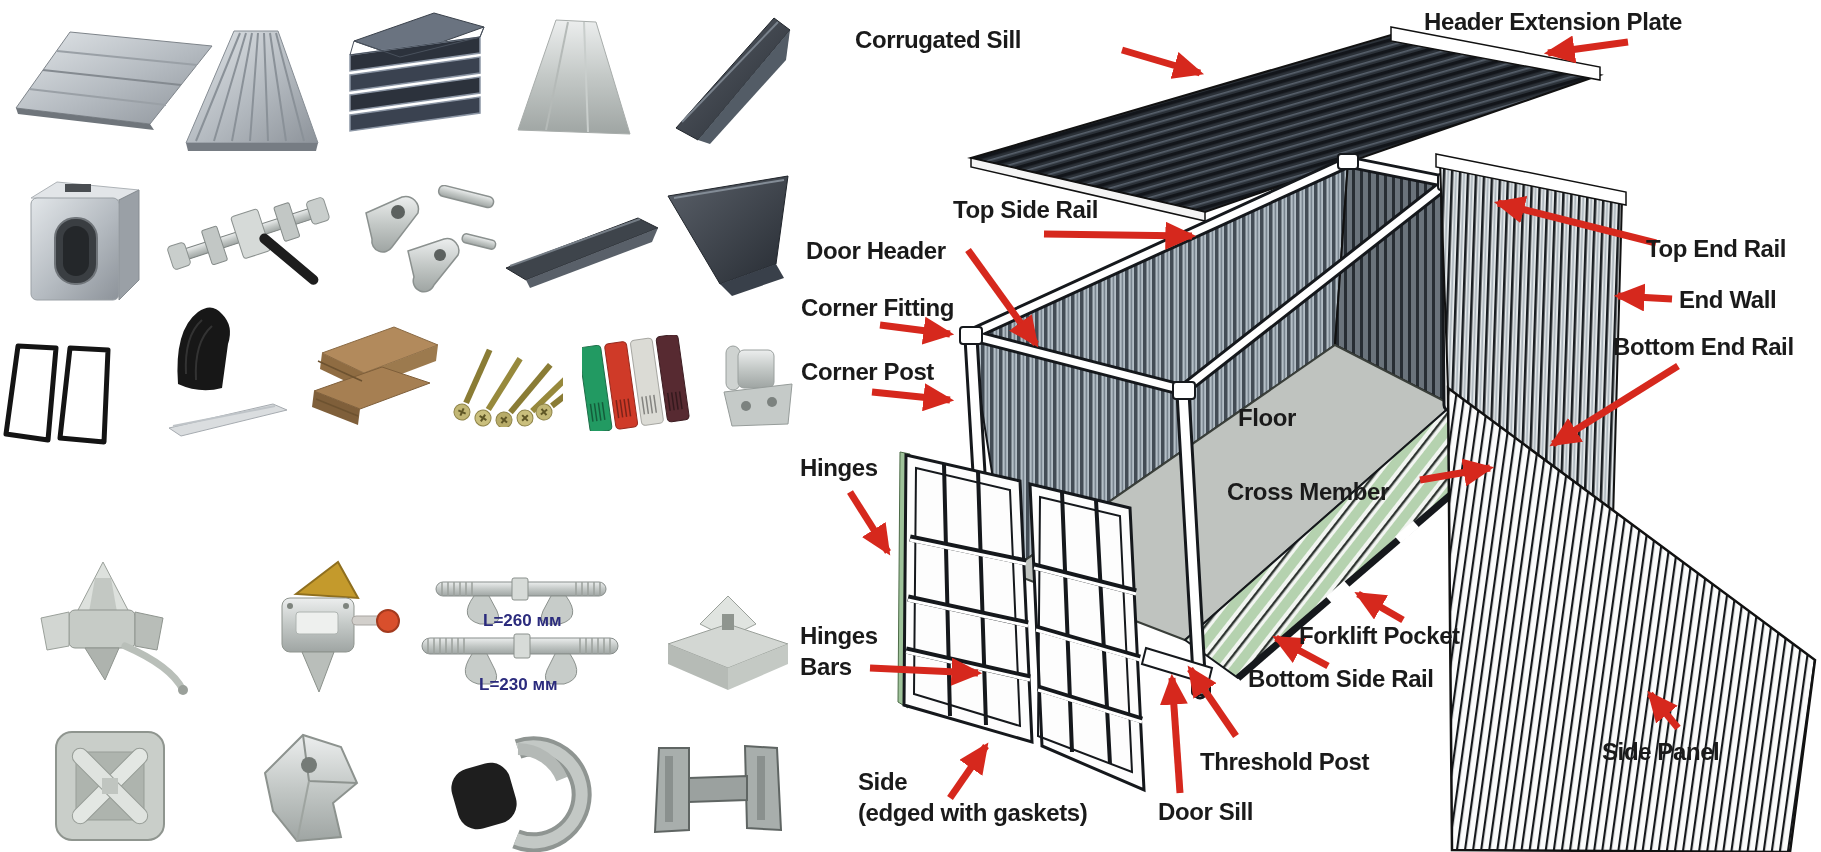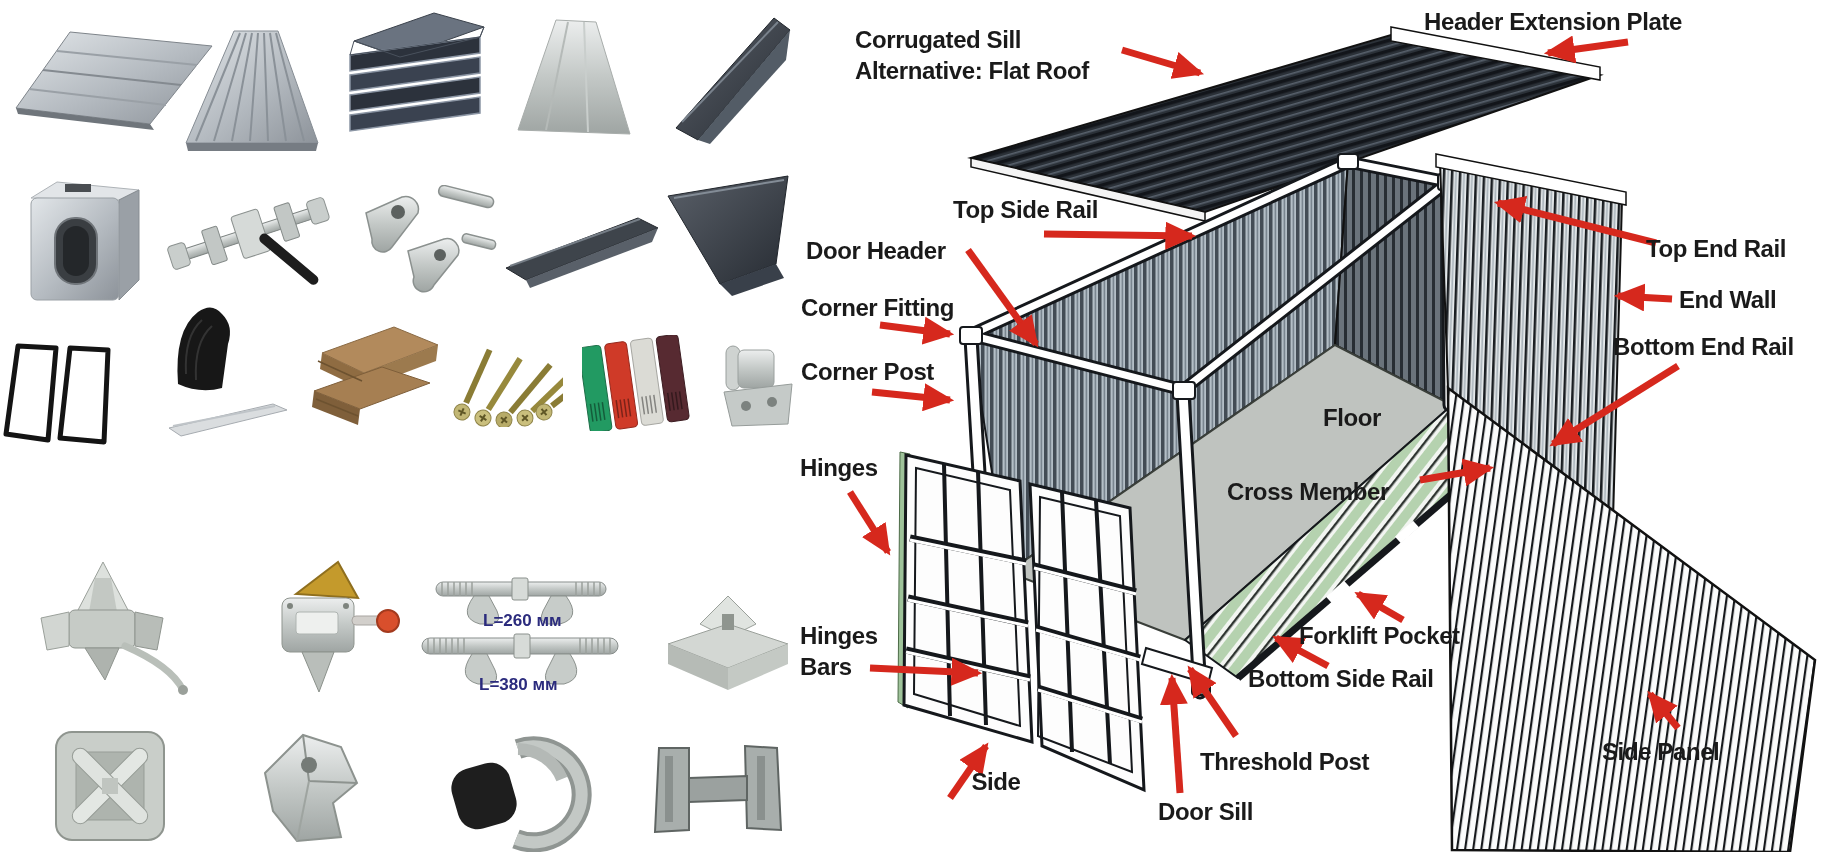--- a/index.html
+++ b/index.html
@@ -2,21 +2,21 @@
 <html><head>
 <meta charset="utf-8">
 <style>
   html,body{margin:0;padding:0;background:#ffffff;}
   #stage{position:relative;width:1821px;height:852px;background:#ffffff;overflow:hidden;
          font-family:"Liberation Sans",sans-serif;--arrow:#d6281d;--labelc:#1a1a1a;--lenblue:#2b2b7d;}
   .item{position:absolute;}
   .lbl{position:absolute;font:700 24px/1.3 "Liberation Sans",sans-serif;color:var(--labelc);
        letter-spacing:-0.4px;white-space:nowrap;}
   .lbl .l2{display:block;}
-  .lbl.center{text-align:center;}
+  .lbl.center{}
   .lenlbl{position:absolute;font:700 17px/1 "Liberation Sans",sans-serif;color:var(--lenblue);white-space:nowrap;}
   svg{display:block;}
   .diagram-svg{position:absolute;left:790px;top:0;}
   .arrow{stroke:var(--arrow);stroke-width:7;fill:none;}
 </style>
 </head>
 <body>
 
 <div id="stage" style="--arrow: #d6281d; --labelc: #1a1a1a; --lenblue: #2b2b7d;">
 
@@ -274,21 +274,21 @@
         <g>
           <rect x="4" y="68" width="196" height="16" rx="8" fill="url(#gSilver)" stroke="#878d8b"></rect>
           <path d="M10,68 V84 M16,68 V84 M22,68 V84 M28,68 V84 M34,68 V84 M40,68 V84 M46,68 V84 M162,68 V84 M168,68 V84 M174,68 V84 M180,68 V84 M186,68 V84 M192,68 V84" stroke="#9aa09c" stroke-width="1.5"></path>
           <rect x="96" y="64" width="16" height="24" rx="2" fill="#d7dbd8" stroke="#8b918d"></rect>
           <path d="M54,84 q-16,24 6,30 l12,0 q10,-2 5,-14 l-8,-16 z" fill="#c7ccc9" stroke="#8b918d"></path>
           <path d="M152,84 q16,24 -6,30 l-12,0 q-10,-2 -5,-14 l8,-16 z" fill="#c7ccc9" stroke="#8b918d"></path>
         </g>
       </svg>
     </div>
     <div class="lenlbl" style="left:483px;top:612px">L=260 мм</div>
-    <div class="lenlbl" style="left:479px;top:676px">L=380 мм</div>
+    <div class="lenlbl" style="left:479px;top:676px">L=230 мм</div>
 
     <div class="item" style="left:660px;top:580px">
       <svg width="135" height="120" viewBox="0 0 135 120">
         <polygon points="40,44 68,16 96,44 68,58" fill="#e0e4e0" stroke="#9aa09a"></polygon>
         <polygon points="8,64 68,44 128,64 68,88" fill="#d3d7d3" stroke="#9aa09a"></polygon>
         <polygon points="8,64 68,88 68,110 8,84" fill="#b6bbb6"></polygon>
         <polygon points="68,88 128,64 128,84 68,110" fill="#c4c9c4"></polygon>
         <rect x="62" y="34" width="12" height="16" fill="#8f958f"></rect>
       </svg>
     </div>
@@ -441,34 +441,34 @@
         <path class="arrow" marker-end="url(#ah)" d="M1420,480 L1490,468"></path>
         <path class="arrow" marker-end="url(#ah)" d="M1678,366 L1553,444"></path>
         <path class="arrow" marker-end="url(#ah)" d="M1672,299 L1618,296"></path>
         <path class="arrow" marker-end="url(#ah)" d="M1656,243 L1498,203"></path>
         <path class="arrow" marker-end="url(#ah)" d="M1678,728 L1650,694"></path>
       </g>
     </svg>
 
     <div class="lbl" style="left:855px;top:24px">
       <span>Corrugated Sill</span>
-      <span class="l2">Alternative: Flat Roof</span>
     </div>
     <div class="lbl" style="left:1424px;top:6px">Header Extension Plate</div>
     <div class="lbl" style="left:953px;top:194px">Top Side Rail</div>
     <div class="lbl" style="left:806px;top:235px">Door Header</div>
     <div class="lbl" style="left:801px;top:292px">Corner Fitting</div>
     <div class="lbl" style="left:801px;top:356px">Corner Post</div>
     <div class="lbl" style="left:800px;top:452px">Hinges</div>
     <div class="lbl" style="left:800px;top:620px">
       <span>Hinges</span>
       <span class="l2">Bars</span>
     </div>
     <div class="lbl center" style="left:858px;top:766px;width:276px">
       <span>Side</span>
+      <span class="l2">(edged with gaskets)</span>
     </div>
     <div class="lbl" style="left:1158px;top:796px">Door Sill</div>
     <div class="lbl" style="left:1200px;top:746px">Threshold Post</div>
     <div class="lbl" style="left:1248px;top:663px">Bottom Side Rail</div>
     <div class="lbl" style="left:1299px;top:620px">Forklift Pocket</div>
     <div class="lbl" style="left:1227px;top:476px">Cross Member</div>
     <div class="lbl center" style="left:1238px;top:402px;width:228px">
       <span>Floor</span>
     </div>
     <div class="lbl" style="left:1613px;top:331px">Bottom End Rail</div>

